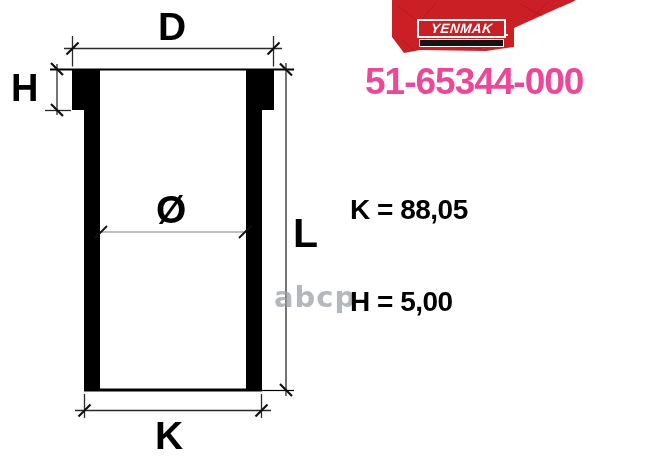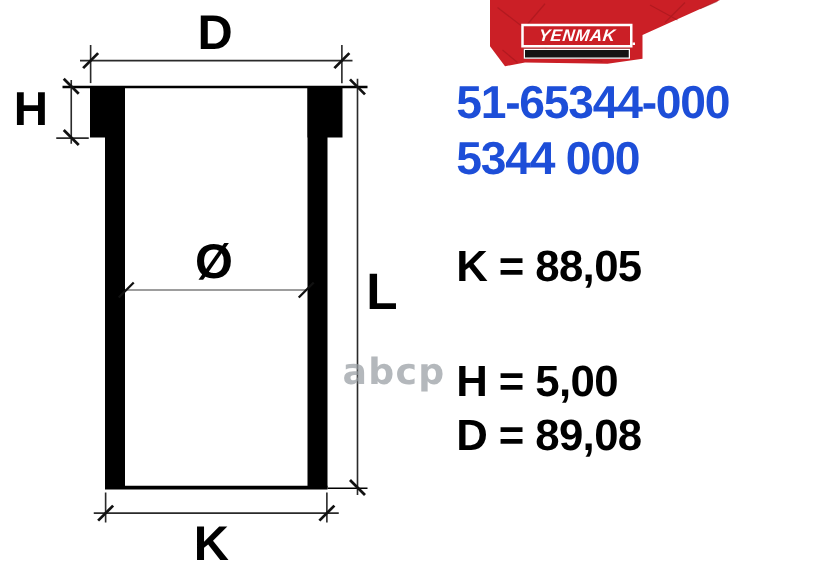--- a/index.html
+++ b/index.html
@@ -45,28 +45,28 @@
     font-family:"Liberation Sans", sans-serif;
   }
   .logo-bar {
     position:absolute; left:29px; top:39px; width:85px; height:8px;
     background:#141414; border:1px solid #ffffff;
   }
   .logo-reg { position:absolute; left:116px; top:34px; width:2px; height:2px; background:#ffffff; }
 
   
   .pn {
-    position:absolute; left:365px; font-weight:700; color:#1d4ed8;
+    position:absolute; left:365px; font-weight:700; color:#ec4899;
     font-size:37px; line-height:1; letter-spacing:-1px; z-index:4;
   }
   .pn1 { top:63px; }
   .pn2 { top:108px; }
   .spec {
-    position:absolute; left:365px; font-weight:700; color:#000;
-    font-size:35px; line-height:1; letter-spacing:-0.5px; z-index:4;
+    position:absolute; left:350px; font-weight:700; color:#000;
+    font-size:28px; line-height:1; letter-spacing:-0.5px; z-index:4;
   }
   .spec-0 { top:196px; }
   .spec-1 { top:243px; }
   .spec-2 { top:288px; }
   .spec-3 { top:331px; }
   .spec-4 { top:376px; }
 </style>
 </head>
 <body>
 
@@ -151,19 +151,17 @@
       </g>
     </svg>
     <div class="logo-box">
       <span class="logo-text">YENMAK</span>
     </div>
     <div class="logo-bar"></div>
     <div class="logo-reg"></div>
   </div>
 
   <div class="pn pn1">51-65344-000</div>
-  <div class="pn pn2">5344 000</div>
 
   <div class="spec spec-0">K = 88,05</div>
   <div class="spec spec-2">H = 5,00</div>
-  <div class="spec spec-3">D = 89,08</div>
 
 </div>
 
 </body></html>

